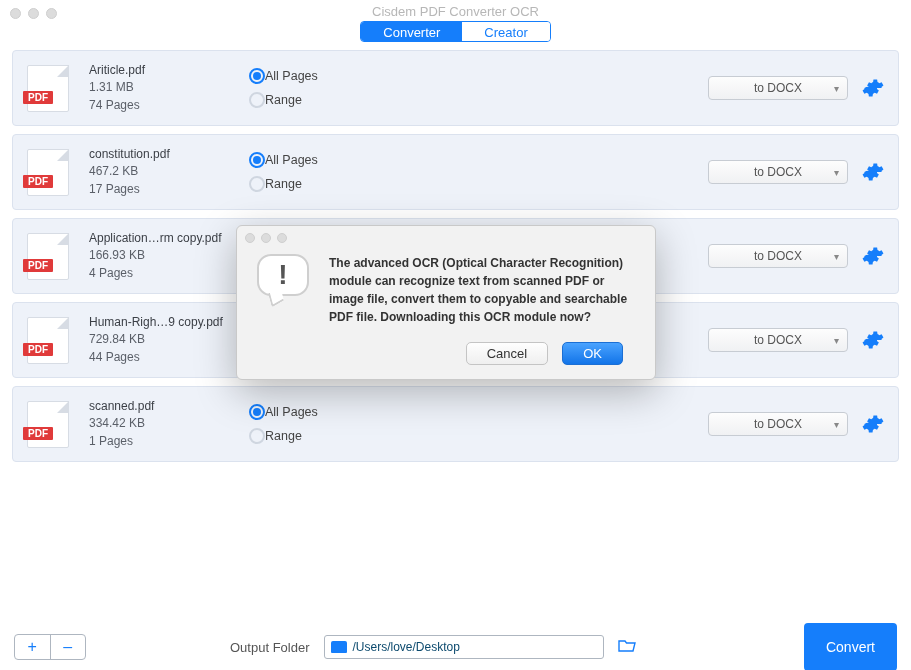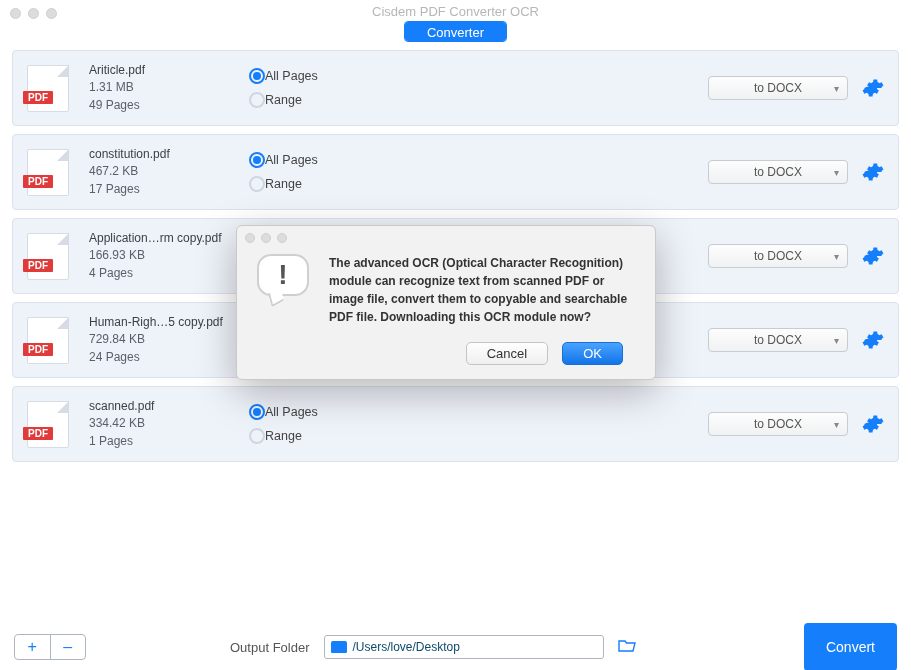--- a/index.html
+++ b/index.html
@@ -3,21 +3,21 @@
 <meta charset="utf-8">
 <style>
   * { box-sizing: border-box; margin: 0; padding: 0; font-family: -apple-system, "Helvetica Neue", Arial, sans-serif; }
   html, body { width: 911px; height: 670px; background: #ffffff; overflow: hidden; }
 
   
   .titlebar { height: 42px; display:flex; flex-direction:column; align-items:center; position:relative; }
   .traffic-lights { position:absolute; left:10px; top:8px; display:flex; gap:7px; }
   .tl { width:11px; height:11px; border-radius:50%; background:#dcdcdc; border:1px solid #cfcfcf; }
   .app-title { font-size:13px; color:#b7b7b7; margin-top:4px; }
-  .segmented { display:flex; border:1px solid #157efb; border-radius:4px; overflow:hidden; margin-top:2px;flex-direction:column; }
+  .segmented { display:flex; border:1px solid #157efb; border-radius:4px; overflow:hidden; margin-top:2px; }
   .seg-btn { font-size:13px; padding:3px 22px; background:#fff; color:#157efb; cursor:pointer; }
   .seg-btn.active { background:#157efb; color:#fff; }
 
   
   .list { padding:8px 12px; display:flex; flex-direction:column; gap:8px; }
   .row { display:flex; align-items:center; background:#eef2f9; border:1px solid #dbe2ee; border-radius:4px; padding:12px 14px; height:76px; }
   .pdf-icon { width:42px; height:47px; flex:none; margin-right:20px; position:relative; }
   .pdf-icon .page { position:absolute; inset:0; background:#fff; border:1px solid #d7dce4; border-radius:2px; }
   .pdf-icon .fold { position:absolute; top:0; right:0; width:12px; height:12px; background:linear-gradient(135deg,#fff 49%,#d7dce4 51%); border-top:1px solid #d7dce4; border-right:1px solid #d7dce4; }
   .pdf-icon .tag { position:absolute; left:-4px; bottom:8px; background:#e03a3a; color:#fff; font-size:10px; font-weight:bold; padding:1px 5px; border-radius:1px; }
@@ -77,21 +77,21 @@
 <div class="list" id="list">
     <div class="row">
       <div class="pdf-icon">
         <div class="page"></div>
         <div class="fold"></div>
         <div class="tag">PDF</div>
       </div>
       <div class="meta">
         <div class="name">Ariticle.pdf</div>
         <div>1.31 MB</div>
-        <div>49 Pages</div>
+        <div>74 Pages</div>
       </div>
       <div class="ranges">
         <div class="radio-row">
           <span class="radio on"></span>
           <span>All Pages</span>
         </div>
         <div class="radio-row">
           <span class="radio"></span>
           <span>Range</span>
         </div>
@@ -156,23 +156,23 @@
           <path d="M12 8a4 4 0 100 8 4 4 0 000-8zm9.4 4a7.6 7.6 0 00-.1-1.2l2.1-1.6-2-3.5-2.5 1a7.5 7.5 0 00-2-1.2l-.4-2.7h-4l-.4 2.7a7.5 7.5 0 00-2 1.2l-2.5-1-2 3.5 2.1 1.6A7.6 7.6 0 002.6 12c0 .4 0 .8.1 1.2l-2.1 1.6 2 3.5 2.5-1c.6.5 1.3.9 2 1.2l.4 2.7h4l.4-2.7c.7-.3 1.4-.7 2-1.2l2.5 1 2-3.5-2.1-1.6c.1-.4.1-.8.1-1.2z"></path>
         </svg></div>
     </div>
     <div class="row">
       <div class="pdf-icon">
         <div class="page"></div>
         <div class="fold"></div>
         <div class="tag">PDF</div>
       </div>
       <div class="meta">
-        <div class="name">Human-Righ…5 copy.pdf</div>
+        <div class="name">Human-Righ…9 copy.pdf</div>
         <div>729.84 KB</div>
-        <div>24 Pages</div>
+        <div>44 Pages</div>
       </div>
       <div class="ranges">
         <div class="radio-row">
           <span class="radio on"></span>
           <span>All Pages</span>
         </div>
         <div class="radio-row">
           <span class="radio"></span>
           <span>Range</span>
         </div>

